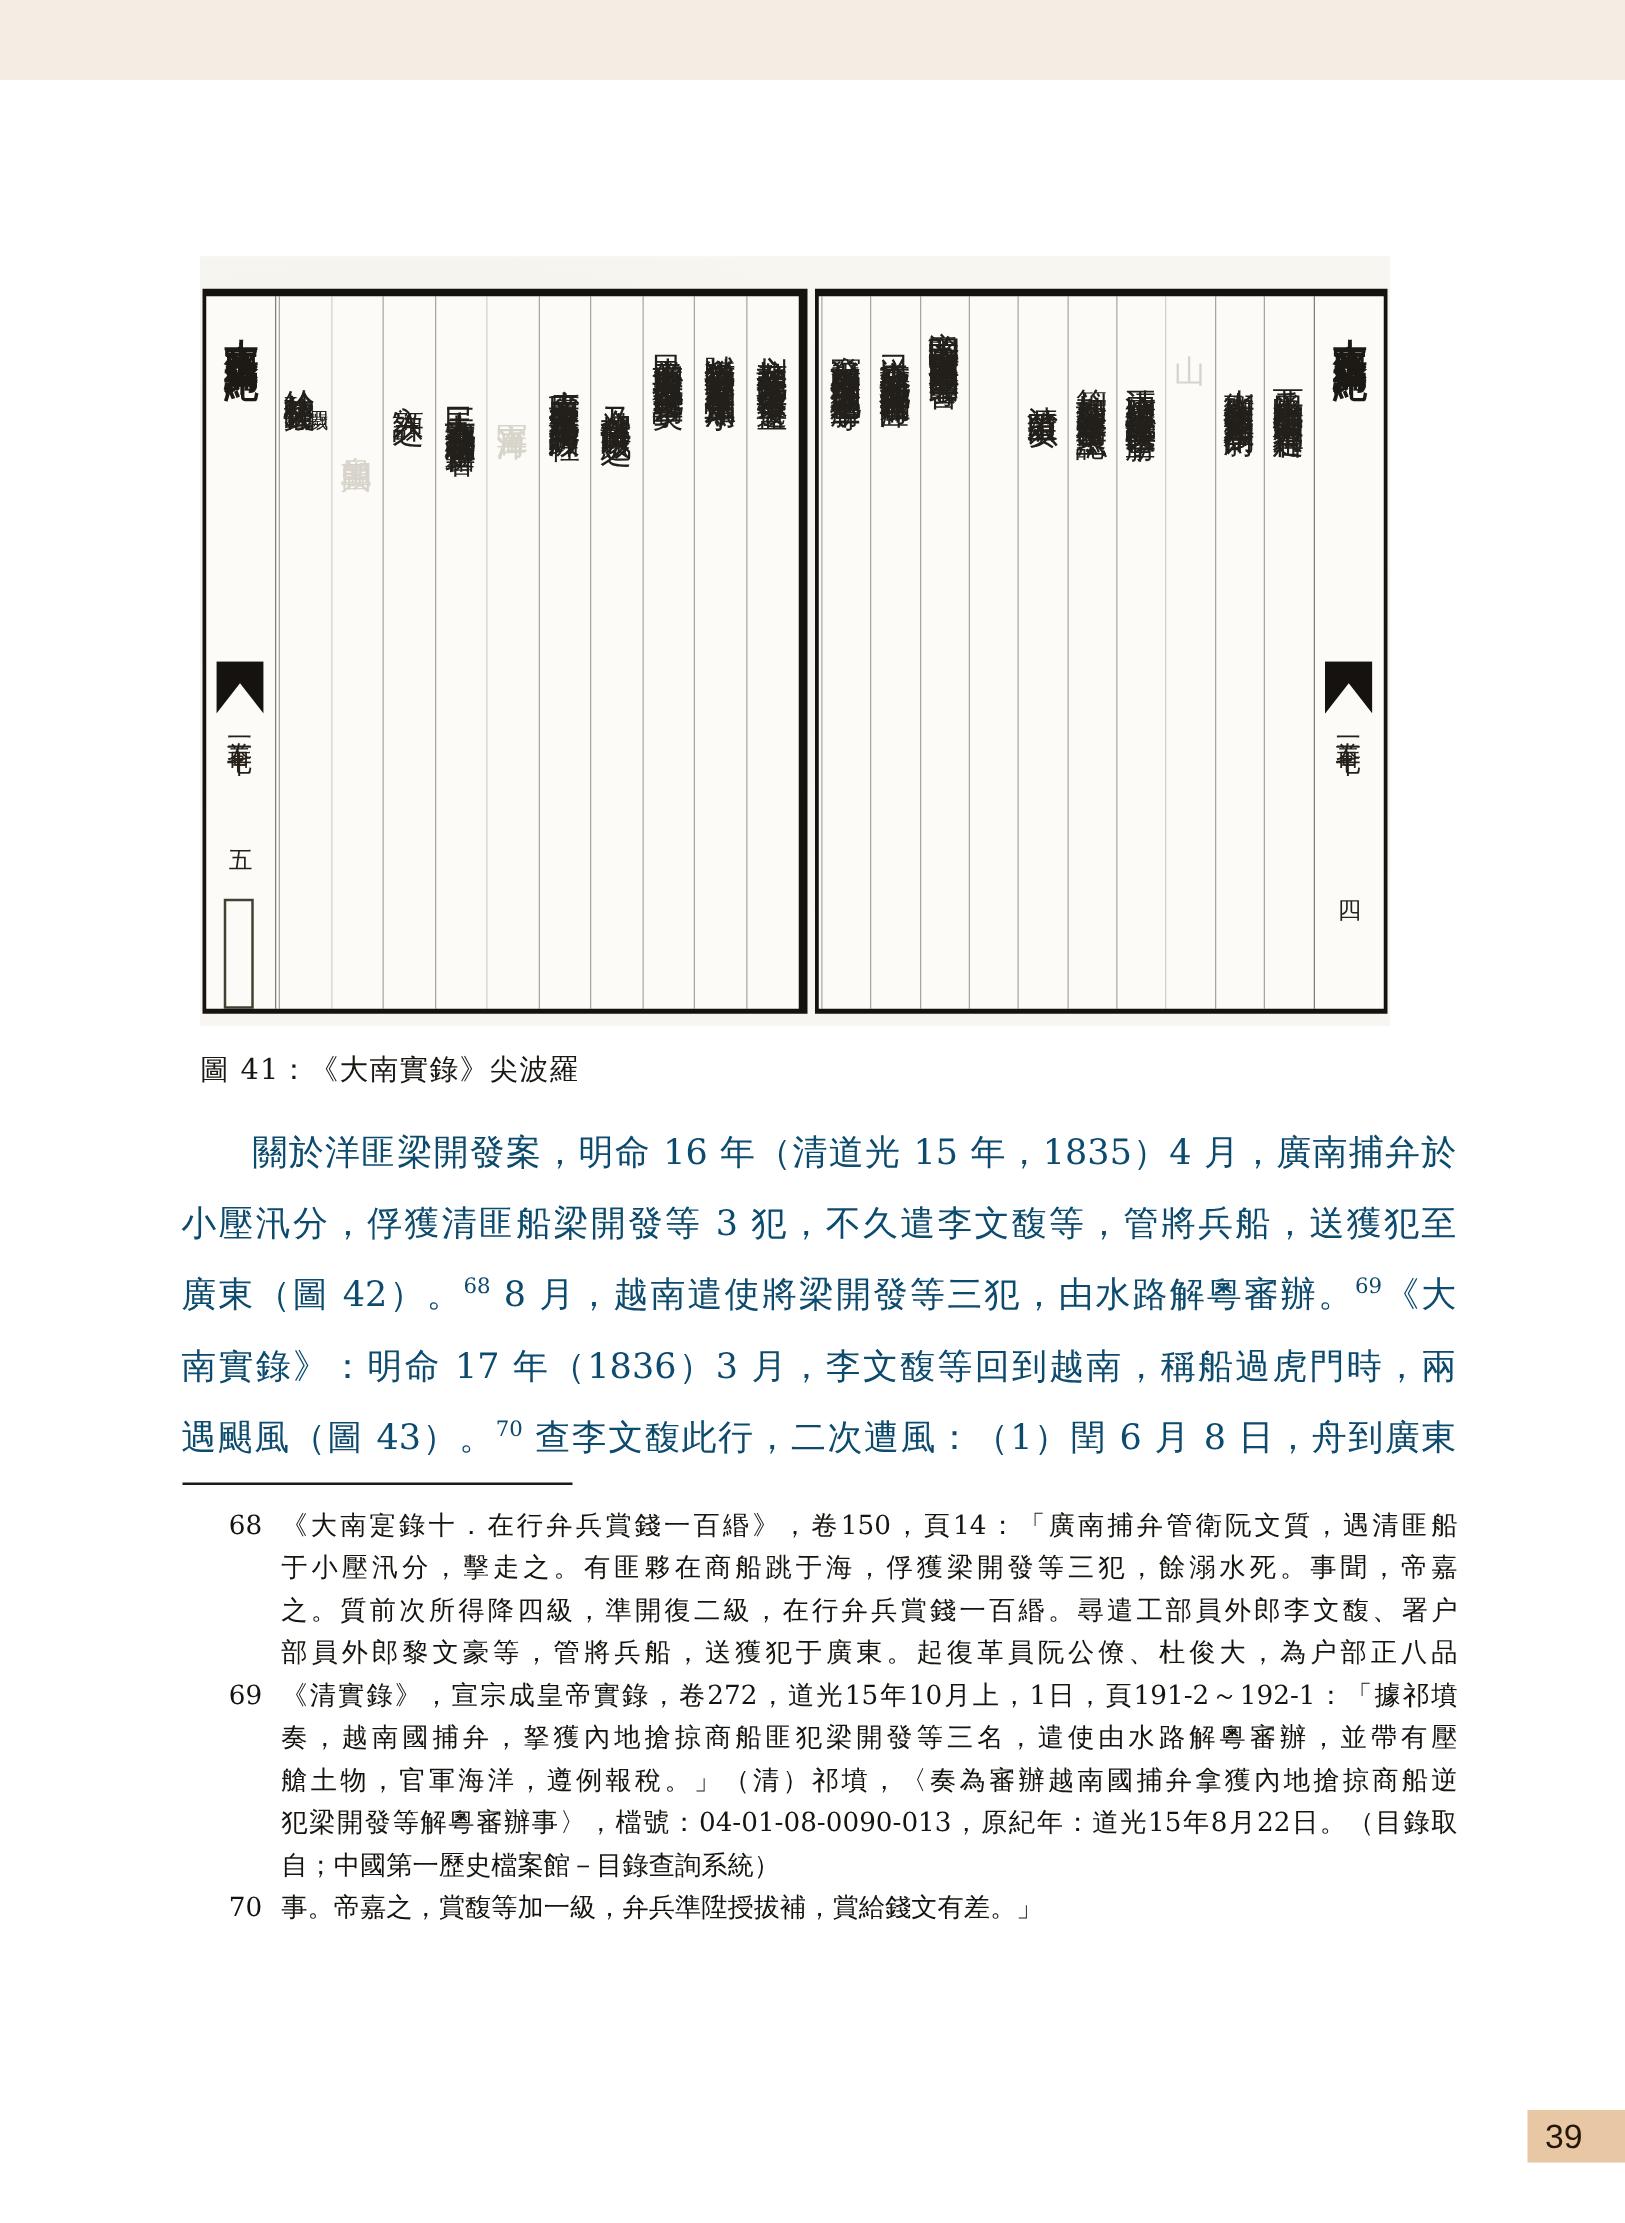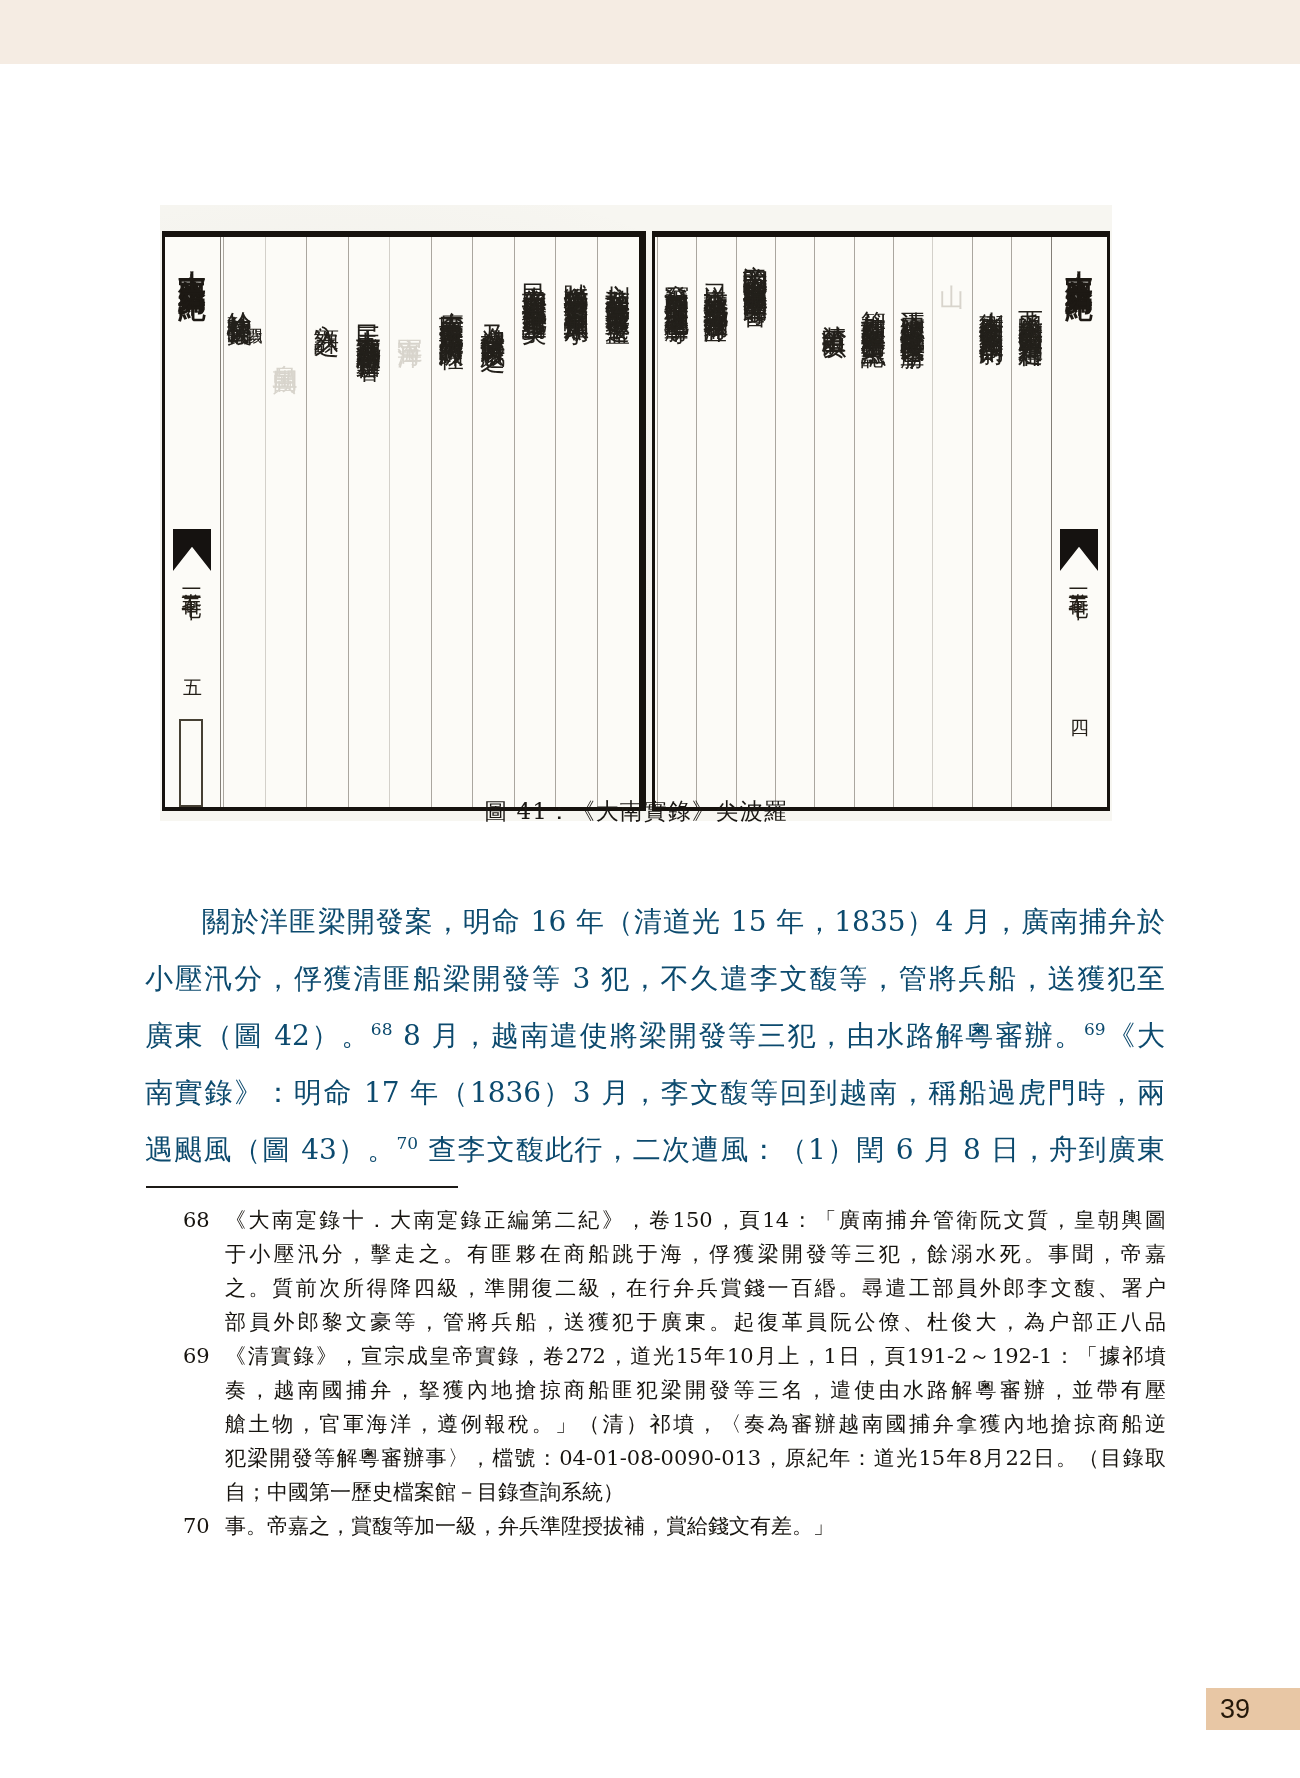--- a/index.html
+++ b/index.html
@@ -30,37 +30,37 @@
              font-size:27px;letter-spacing:3px;line-height:56px;font-weight:700;color:#1d1914;}
   .pennant{position:absolute;top:292px;left:8px;width:38px;height:42px;background:#151210;
            clip-path:polygon(0 0,100% 0,100% 100%,50% 42%,0 100%);}
   .tc-vol{position:absolute;top:340px;left:0;width:100%;writing-mode:vertical-rl;
           font-size:20px;letter-spacing:2px;line-height:56px;color:#241f18;}
   .tc-folio{position:absolute;left:0;width:100%;text-align:center;font-size:19px;color:#241f18;}
   .page.right .tc-folio{top:478px;}
   .page.left .tc-folio{top:438px;}
   .folio-box{position:absolute;left:14px;top:482px;width:24px;height:88px;
              border:2px solid #464034;box-sizing:border-box;}
-  .caption{position:absolute;left:160px;top:796px;width:952px;text-align:center;
+  .caption{position:absolute;left:160px;top:840px;width:952px;text-align:left;
            font-size:23px;letter-spacing:1px;color:#1a1713;}
   
   .body-text{position:absolute;left:145px;top:893px;width:1020px;}
   .bline{font-size:28px;line-height:57px;color:#0c4a6e;text-align:justify;text-align-last:justify;}
   .bline.indent{text-indent:57px;}
   .bline sup{font-size:17px;line-height:0;}
   
   .fn-rule{position:absolute;left:146px;top:1186px;width:312px;height:2px;background:#1c1a17;}
   .footnotes{position:absolute;left:183px;top:1203px;width:983px;font-size:21px;color:#17140f;}
   .fn{display:flex;}
   .fn-num{width:42px;flex:none;line-height:34px;}
   .fn-body{flex:1;}
   .fline{line-height:34px;text-align:justify;text-align-last:justify;}
   .fline.last{text-align-last:left;}
   
-  .page-badge{position:absolute;right:0;top:1688px;width:94px;height:42px;background:#e8c7a5;}
+  .page-badge{position:absolute;right:0;top:1688px;width:78px;height:42px;background:#e8c7a5;}
   .page-badge span{display:inline-block;margin-left:14px;line-height:42px;font-size:27px;
                    color:#241708;font-family:"Liberation Sans","DejaVu Sans",sans-serif;}
 </style>
 </head>
 <body>
 
 <div class="sheet">
   <div class="top-bar"></div>
 
   <div class="scan">
@@ -117,21 +117,21 @@
       <div class="bline">廣東（圖 42）。<sup>68</sup> 8 月，越南遣使將梁開發等三犯，由水路解粵審辦。<sup>69</sup>《大</div>
       <div class="bline">南實錄》：明命 17 年（1836）3 月，李文馥等回到越南，稱船過虎門時，兩</div>
       <div class="bline">遇颶風（圖 43）。<sup>70</sup> 查李文馥此行，二次遭風：（1）閏 6 月 8 日，舟到廣東</div>
     </div>
 
   <div class="fn-rule"></div>
   <div class="footnotes">
       <div class="fn">
         <div class="fn-num">68</div>
         <div class="fn-body">
-          <div class="fline">《大南寔錄十．大南寔錄正編第二紀》，卷150，頁14：「廣南捕弁管衛阮文質，皇朝輿圖</div>
+          <div class="fline">《大南寔錄十．在行弁兵賞錢一百緡》，卷150，頁14：「廣南捕弁管衛阮文質，遇清匪船</div>
           <div class="fline">于小壓汛分，擊走之。有匪夥在商船跳于海，俘獲梁開發等三犯，餘溺水死。事聞，帝嘉</div>
           <div class="fline">之。質前次所得降四級，準開復二級，在行弁兵賞錢一百緡。尋遣工部員外郎李文馥、署户</div>
           <div class="fline">部員外郎黎文豪等，管將兵船，送獲犯于廣東。起復革員阮公僚、杜俊大，為户部正八品</div>
         </div>
       </div>
       <div class="fn">
         <div class="fn-num">69</div>
         <div class="fn-body">
           <div class="fline">《清實錄》，宣宗成皇帝實錄，卷272，道光15年10月上，1日，頁191-2～192-1：「據祁墳</div>
           <div class="fline">奏，越南國捕弁，拏獲內地搶掠商船匪犯梁開發等三名，遣使由水路解粵審辦，並帶有壓</div>

